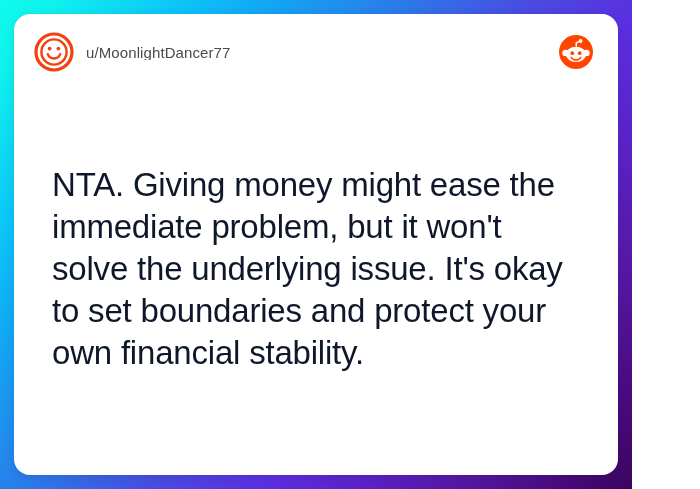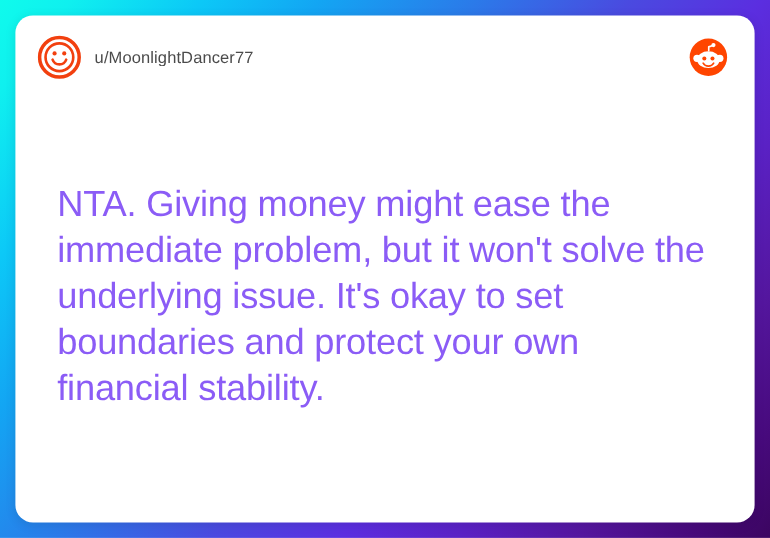--- a/index.html
+++ b/index.html
@@ -8,21 +8,21 @@
   }
   body {
     width: 700px;
     height: 489px;
     overflow: hidden;
     font-family: "Liberation Sans", sans-serif;
   }
 
   #canvas {
     position: relative;
-    width: 700px;
+    width: 632px;
     height: 489px;
     box-sizing: border-box;
     
     background:
       linear-gradient(128deg,
         #0ffbec 0%,
         #0ff0ef 6%,
         #0cc8f7 17%,
         #13a5f3 27%,
         #2b7ae9 40%,
@@ -89,21 +89,21 @@
     height: 36px;
     flex: 0 0 auto;
     display: block;
   }
 
   .comment-body {
     position: absolute;
     left: 38px;
     right: 34px;
     top: 150px;
-    color: #8b5cf6;
+    color: #0f172a;
     font-size: 33px;
     line-height: 42px;
     letter-spacing: -0.2px;
     font-weight: 400;
     white-space: pre-wrap;
     word-wrap: break-word;
   }
 </style>
 </head>
 <body>

